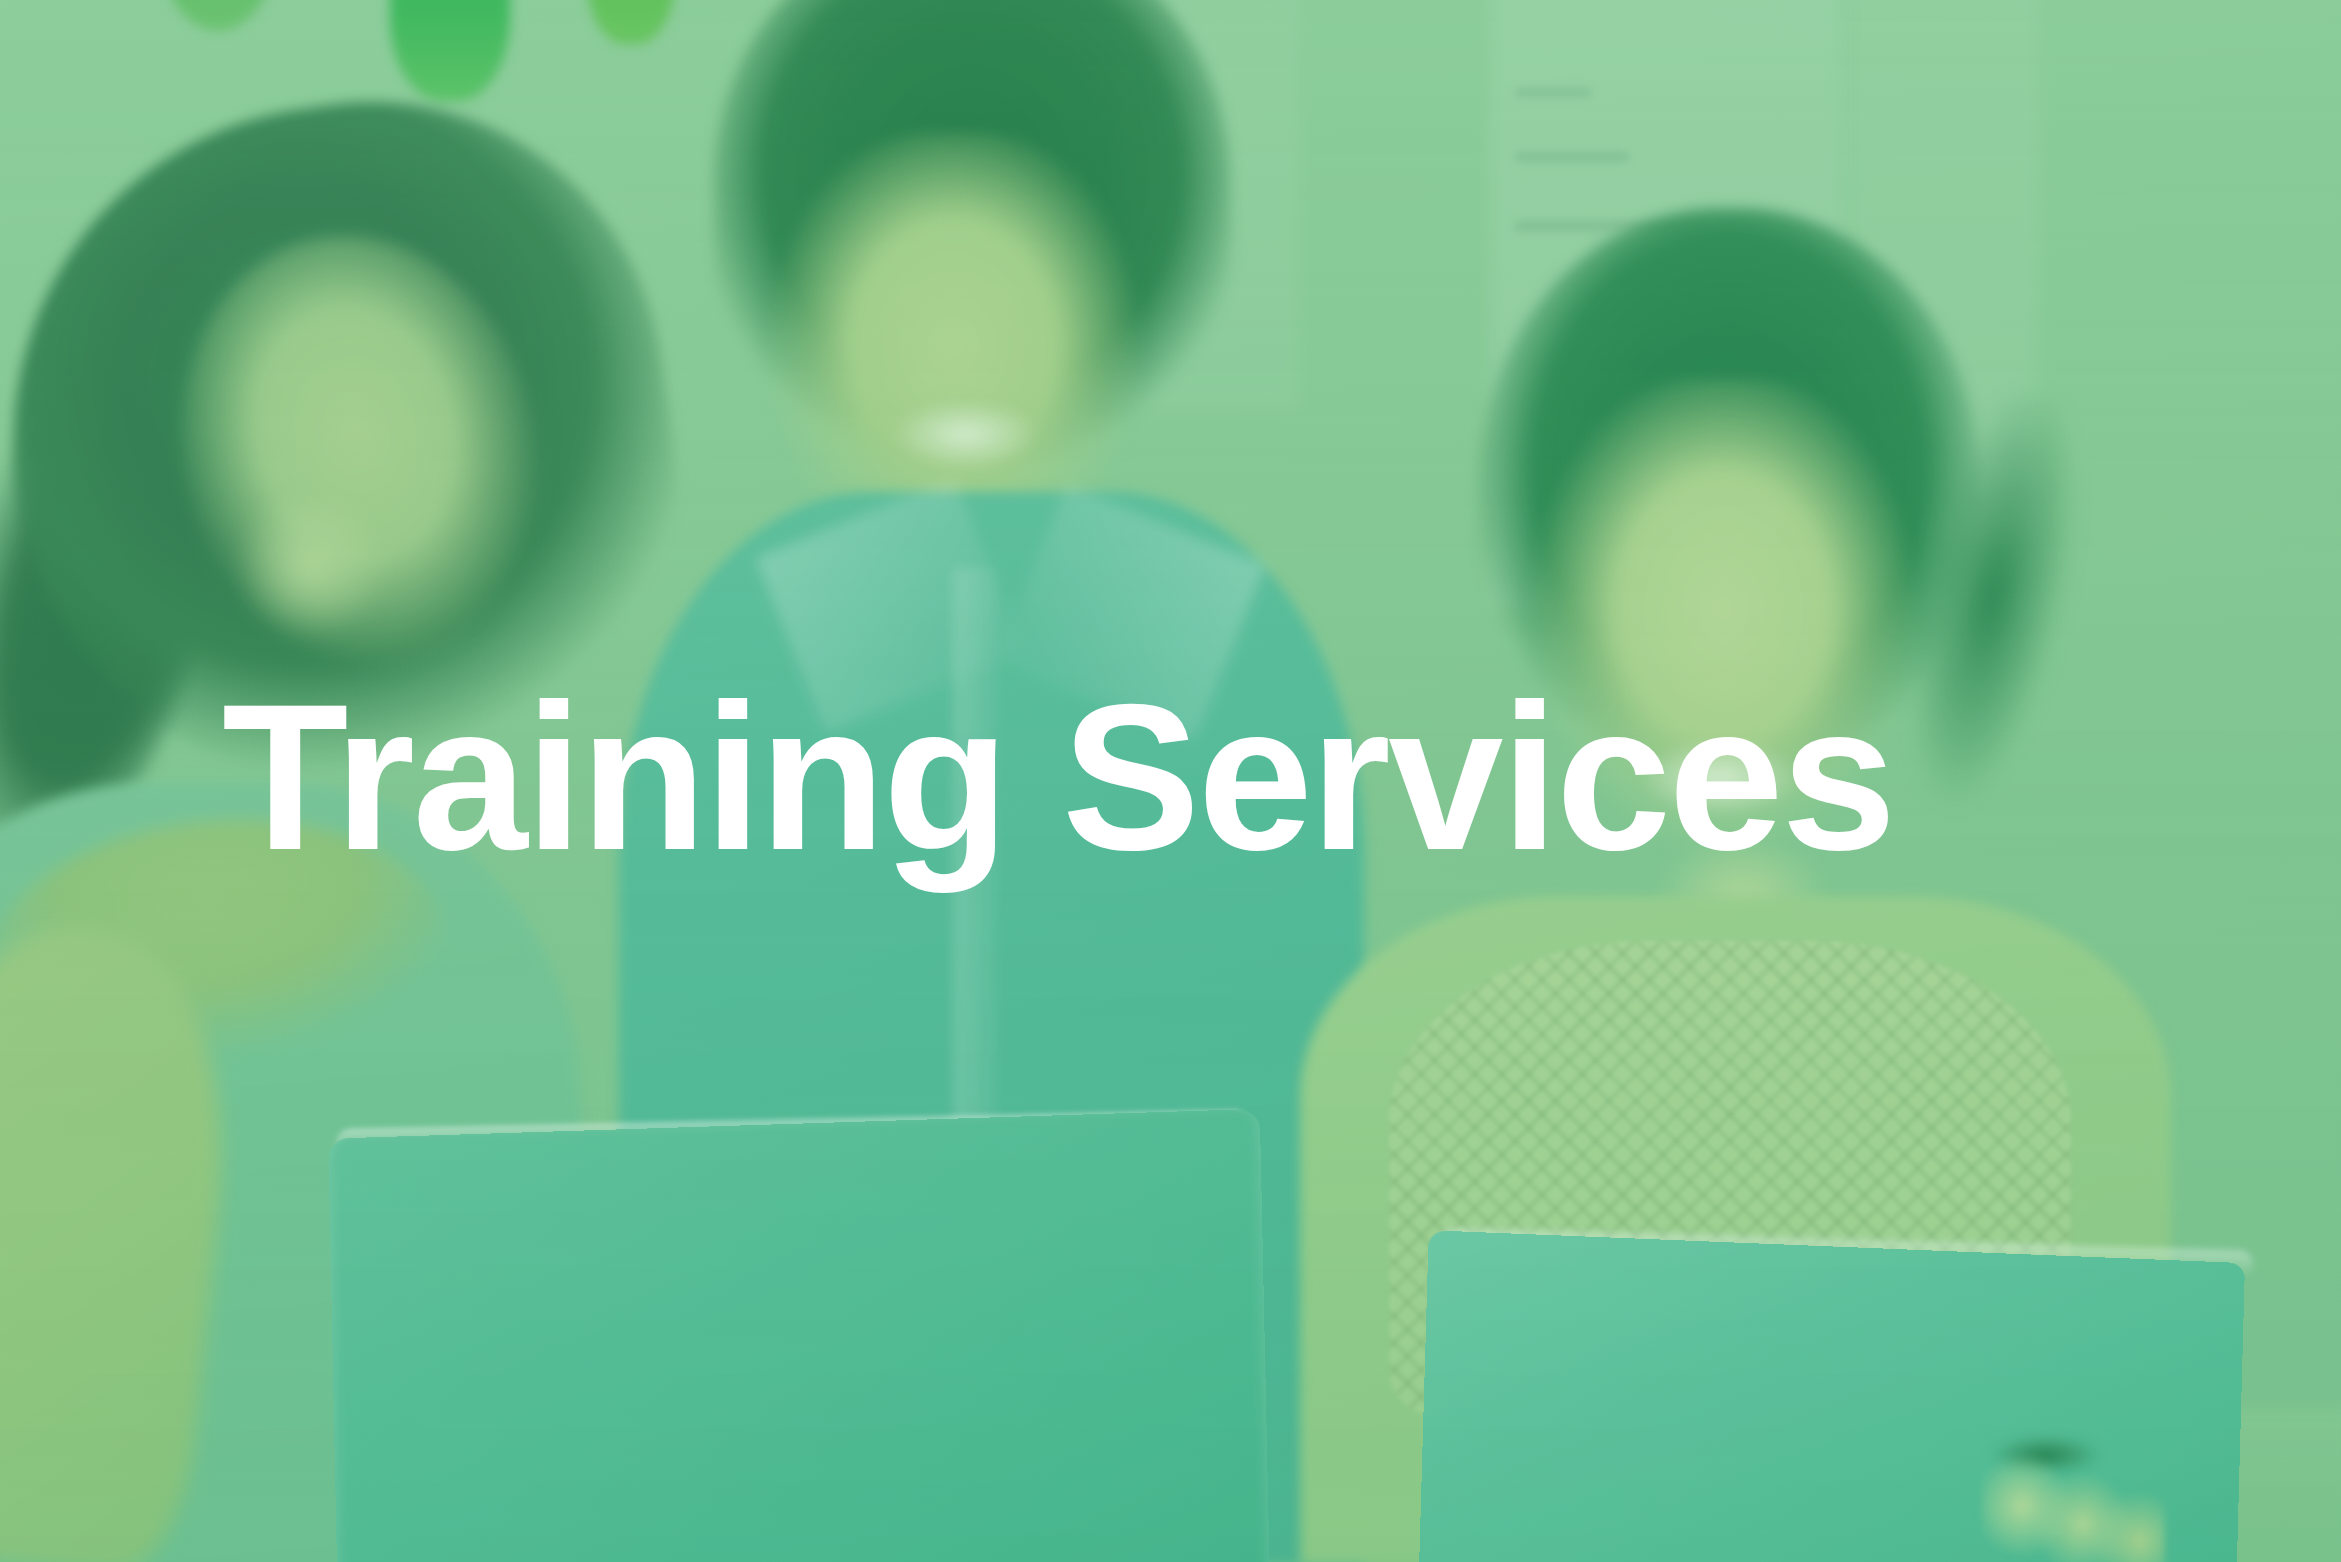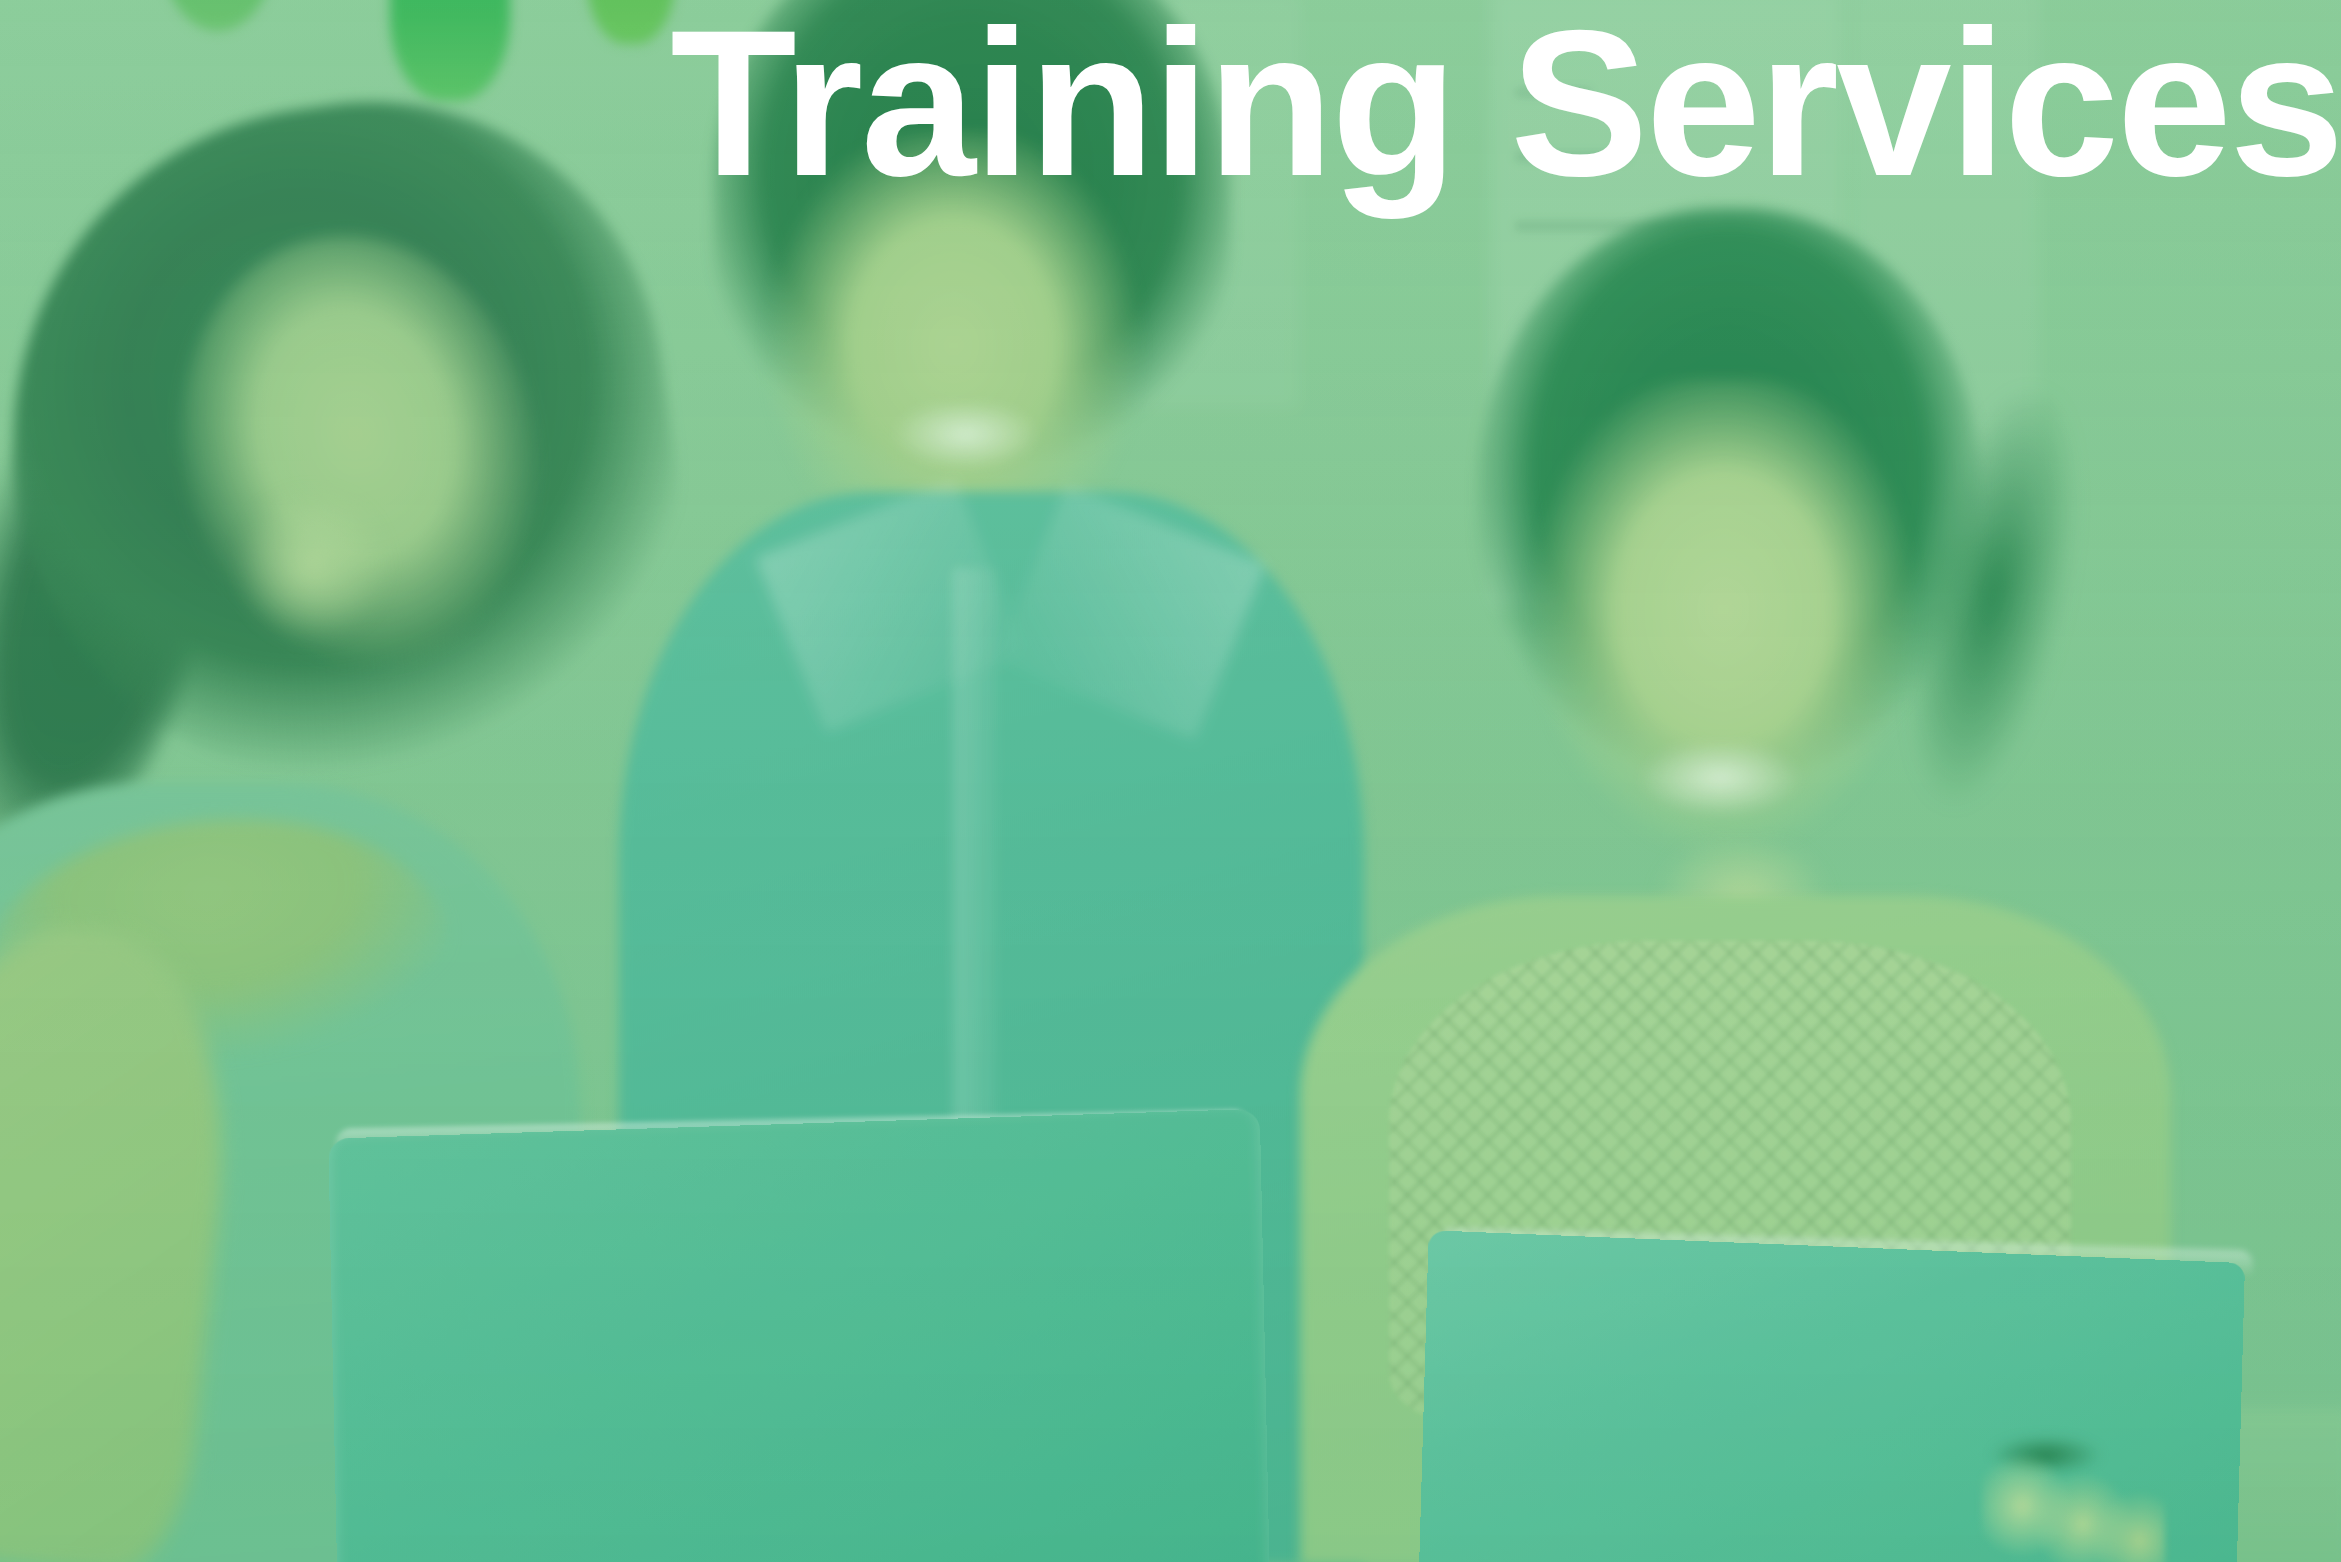--- a/index.html
+++ b/index.html
@@ -257,22 +257,22 @@
     background:linear-gradient(180deg,
        rgba(150,220,170,0.22) 0%,
        rgba(140,214,162,0.16) 50%,
        rgba(132,208,155,0.22) 100%);
     mix-blend-mode:screen;
   }
 
   
   .overlay{
     position:absolute; inset:0;
-    display:flex; flex-direction:row;
-    justify-content:flex-end;
+    display:flex; flex-direction:column;
+    justify-content:center;
     padding-left:222px;
   }
   .line{
     color:#ffffff;
     font-weight:700;
     white-space:nowrap;
     letter-spacing:-1.3px;
   }
   .line.en{
     font-size:207px;

